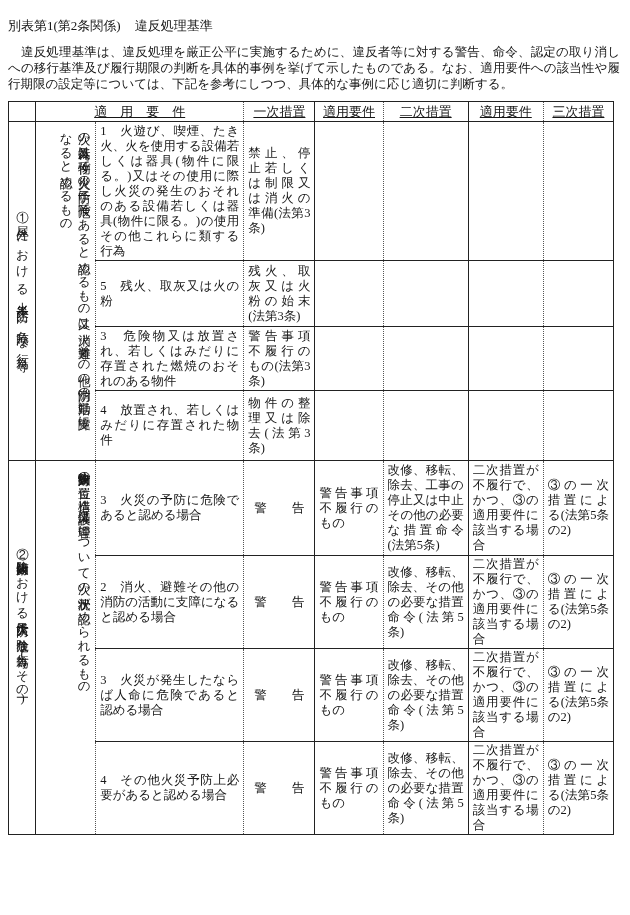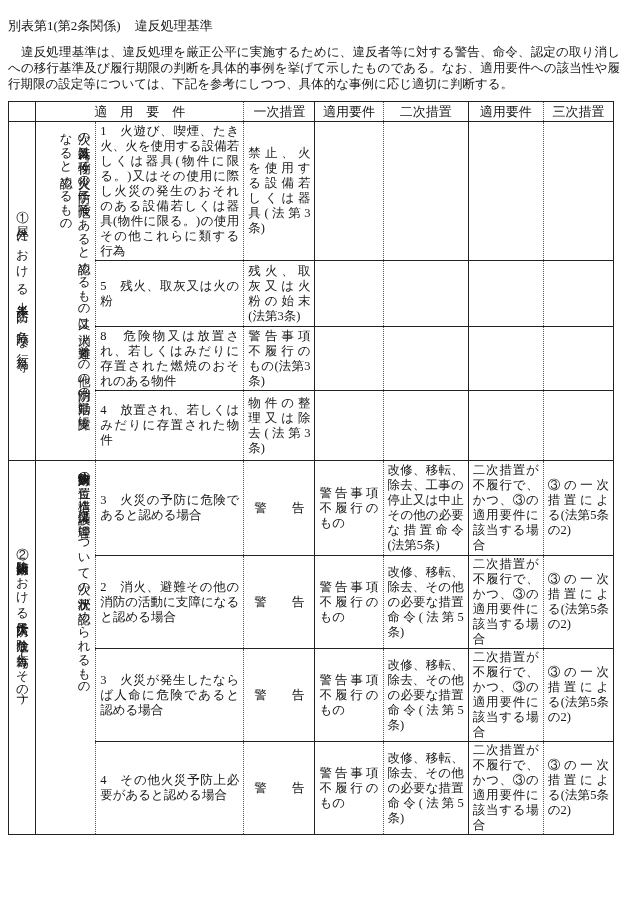--- a/index.html
+++ b/index.html
@@ -45,21 +45,21 @@
   .gcond {
     margin-left:auto; margin-right:2px; text-align:start;
     font-size:12.5px; line-height:18px;
   }
   .gcond.g1 { height:304px; }
   .gcond.g2 { height:316px; }
 
   td.spread { text-align:justify; text-align-last:justify; padding:0 10px; }
 
   
-  tr.r-h  { height:19px; }
+  tr.r-h  { height:19px;text-decoration:underline; }
   tr.g1r1 { height:118px; }
   tr.g1r2 { height:66px;  }
   tr.g1r3 { height:58px;  }
   tr.g1r4 { height:70px;  }
   tr.g2r1 { height:95px;  }
   tr.g2r2 { height:80px;  }
   tr.g2r3 { height:76px;  }
   tr.g2r4 { height:74px;  }
 
   td.item-top { vertical-align:top; padding-top:2px; }
@@ -99,36 +99,36 @@
     </tr>
 
     <tr class="g1r1">
       <td class="vcell" rowspan="4">
         <span class="vtext glabel g1">①屋外における火災予防に危険な行為等</span>
       </td>
       <td class="vcell" rowspan="4">
         <span class="vtext gcond g1">次の行為又は物件で火災の予防に危険であると認めるもの又は消火、避難その他の消防の活動に支障になると認めるもの</span>
       </td>
       <td class="bl-dot item-top">1　火遊び、喫煙、たき火、火を使用する設備若しくは器具(物件に限る。)又はその使用に際し火災の発生のおそれのある設備若しくは器具(物件に限る。)の使用その他これらに類する行為</td>
-      <td class="bl-dot">禁止、火を使用する設備若しくは器具(法第3条)</td>
+      <td class="bl-dot">禁止、停止若しくは制限又は消火の準備(法第3条)</td>
       <td></td>
       <td class="bl-dot"></td>
       <td></td>
       <td class="bl-dot"></td>
     </tr>
     <tr class="g1r2">
       <td class="bl-dot">5　残火、取灰又は火の粉</td>
       <td class="bl-dot">残火、取灰又は火粉の始末(法第3条)</td>
       <td></td>
       <td class="bl-dot"></td>
       <td></td>
       <td class="bl-dot"></td>
     </tr>
     <tr class="g1r3">
-      <td class="bl-dot item-top">8　危険物又は放置され、若しくはみだりに存置された燃焼のおそれのある物件</td>
+      <td class="bl-dot item-top">3　危険物又は放置され、若しくはみだりに存置された燃焼のおそれのある物件</td>
       <td class="bl-dot item-top">警告事項不履行のもの(法第3条)</td>
       <td></td>
       <td class="bl-dot"></td>
       <td></td>
       <td class="bl-dot"></td>
     </tr>
     <tr class="g1r4">
       <td class="bl-dot">4　放置され、若しくはみだりに存置された物件</td>
       <td class="bl-dot">物件の整理又は除去(法第3条)</td>
       <td></td>

